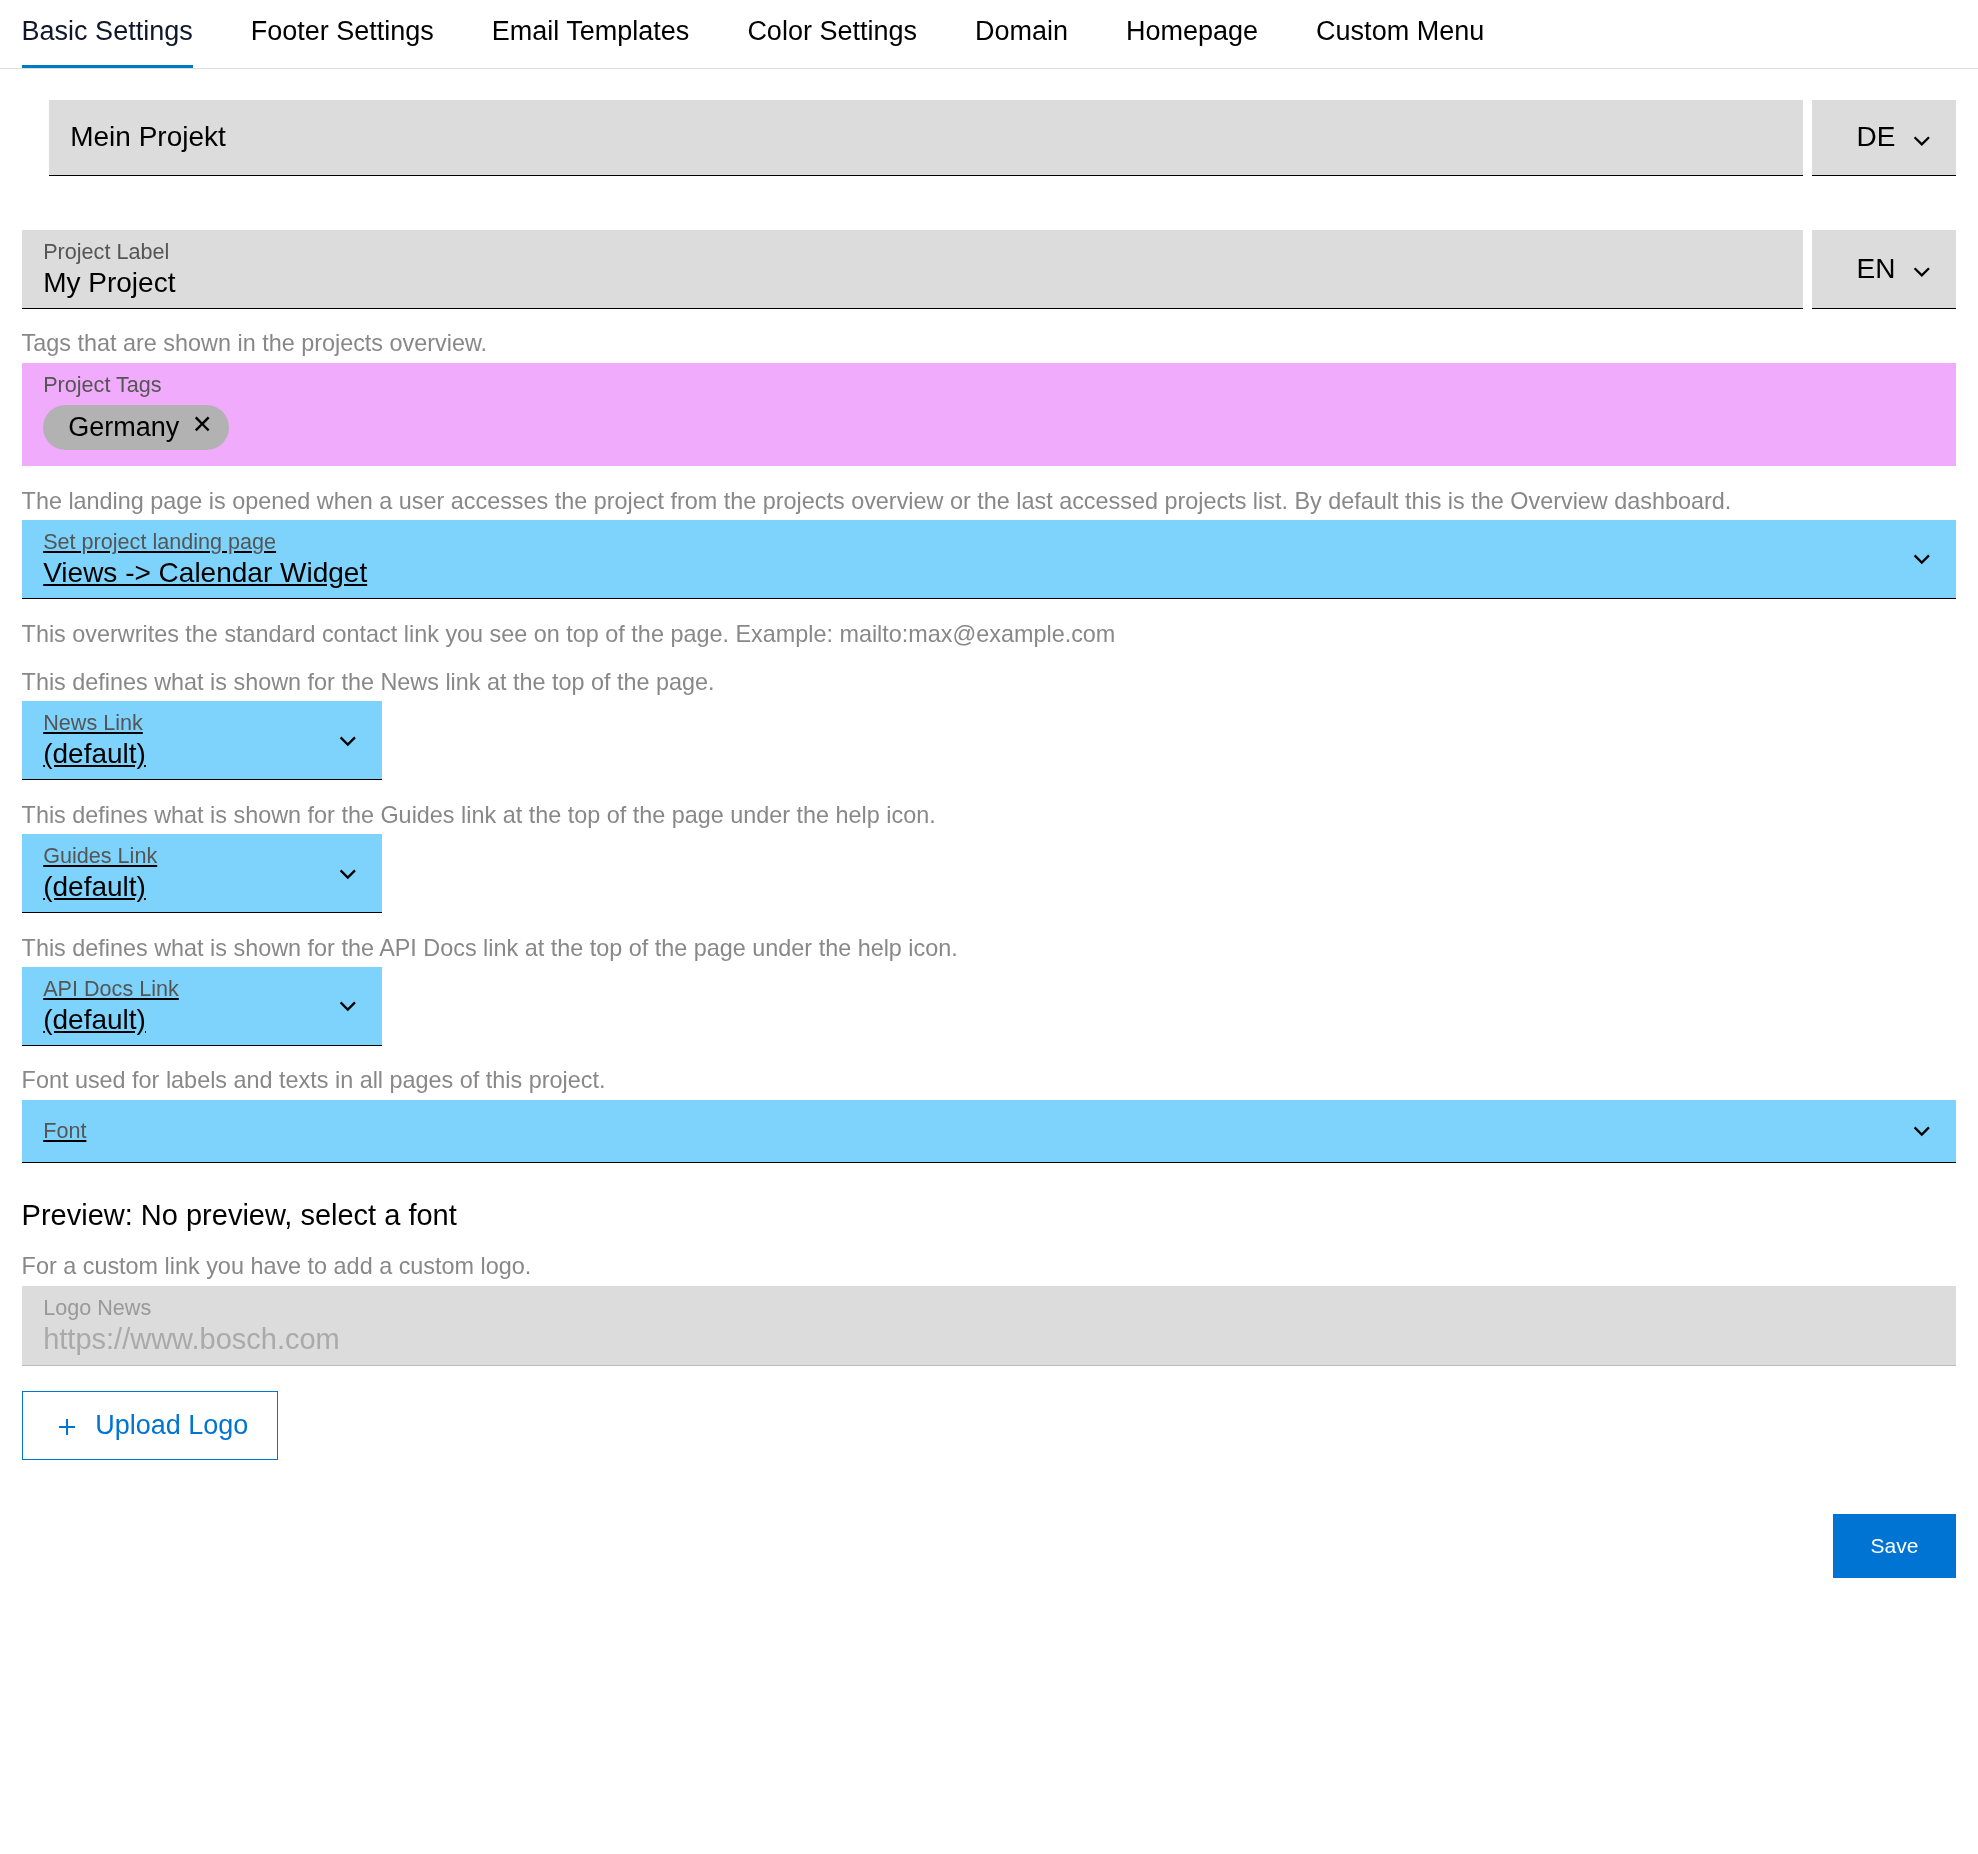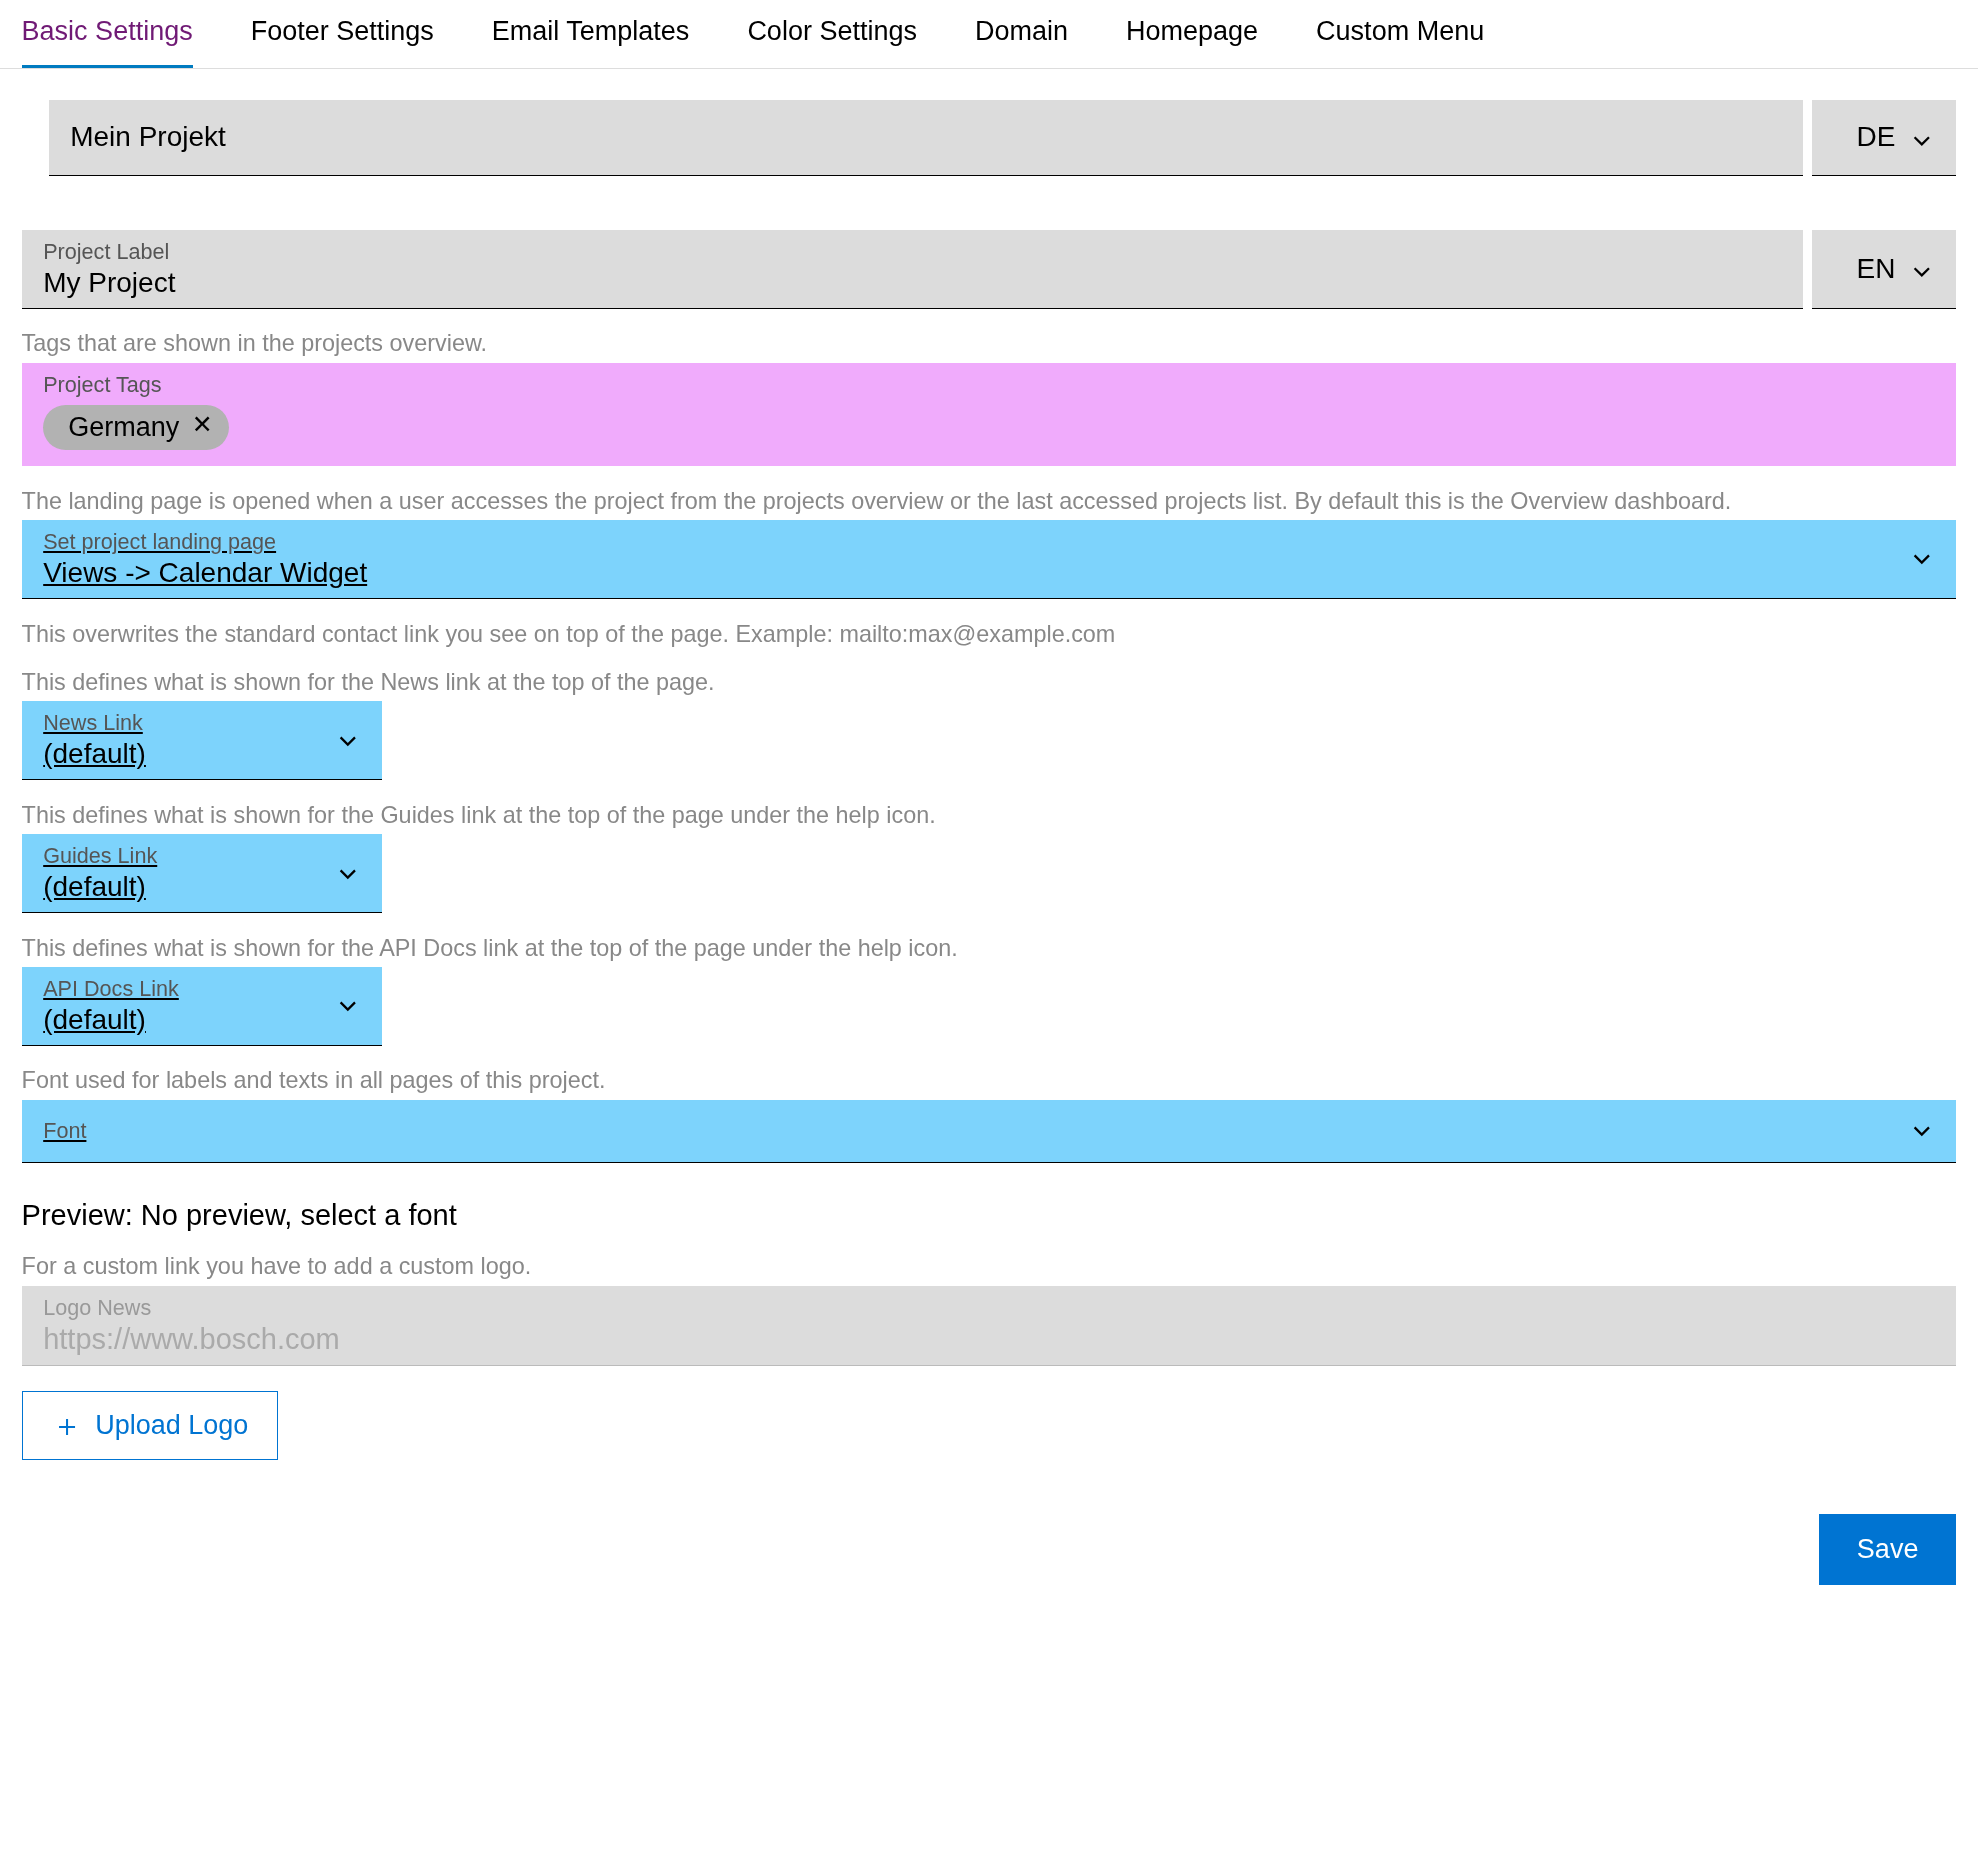--- a/index.html
+++ b/index.html
@@ -16,21 +16,21 @@
   padding: 16px 21.6px 0 21.6px;
   border-bottom: 0.9px solid #ddd;
 }
 .tab {
   padding-bottom: 18px;
   font-size: 27px;
   cursor: pointer;
   color: #000;
 }
 .tab.active {
-  color: #701a75;
+  color: #0f172a;
   border-bottom: 3.6px solid #007bc0;
 }
 .content { padding: 21.6px 21.6px 54px 21.6px; }
 .help-text {
   color: #888;
   font-size: 23.4px;
   margin: 21.6px 0 5.4px 0;
 }
 .field-row {
   display: flex;
@@ -120,21 +120,21 @@
   font-size: 27px;
   padding: 18px 29px;
   margin-top: 25px;
   cursor: pointer;
 }
 .plus-icon { font-size: 31px; line-height:1; font-weight: 300; }
 .save-btn {
   background: #0074d2;
   color: #fff;
   border: none;
-  font-size: 27px;
+  font-size: 21px;
   padding: 20px 38px;
   float: right;
   margin-top: 54px;
   cursor: pointer;
 }
 .row-gap { margin-top: 9px; }
 .mt40 { margin-top: 54px; }
 </style>
 </head>
 <body>

